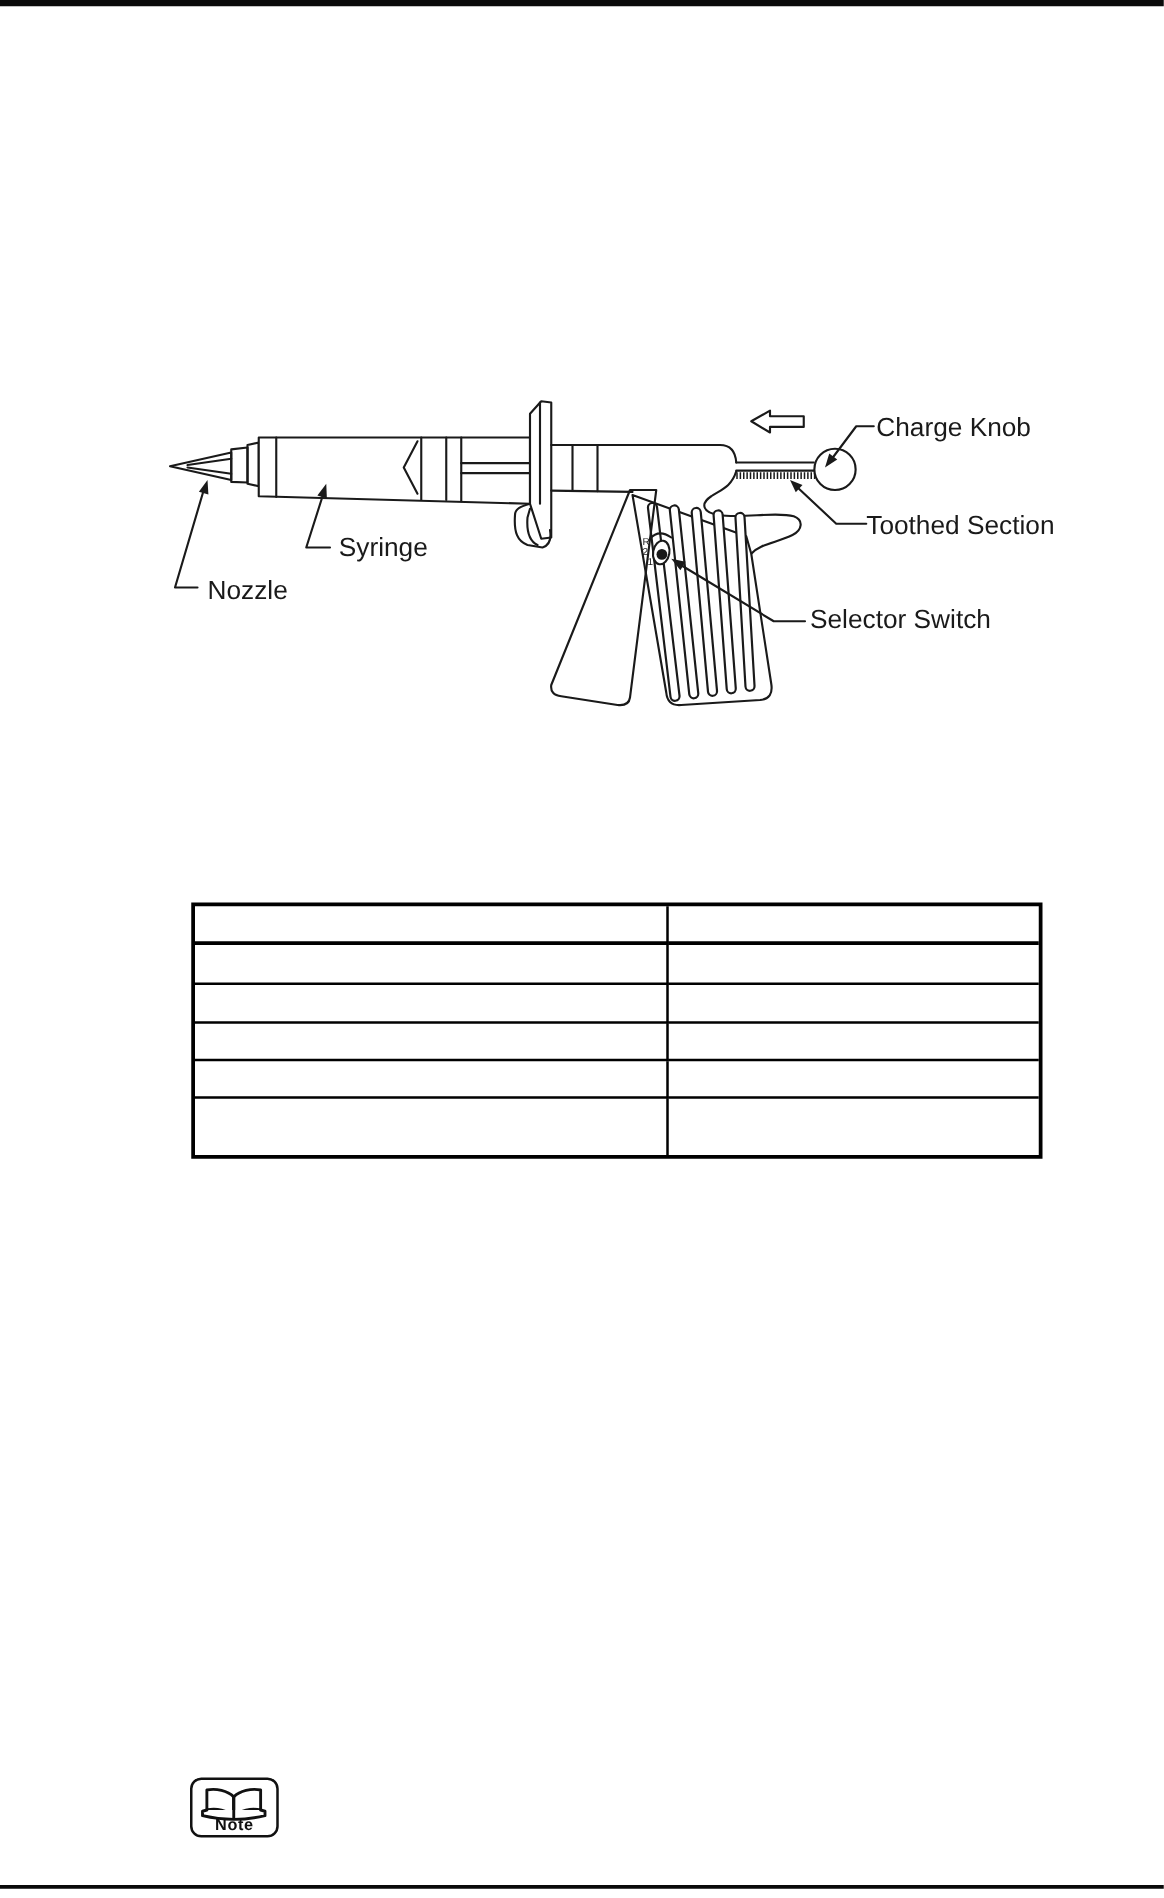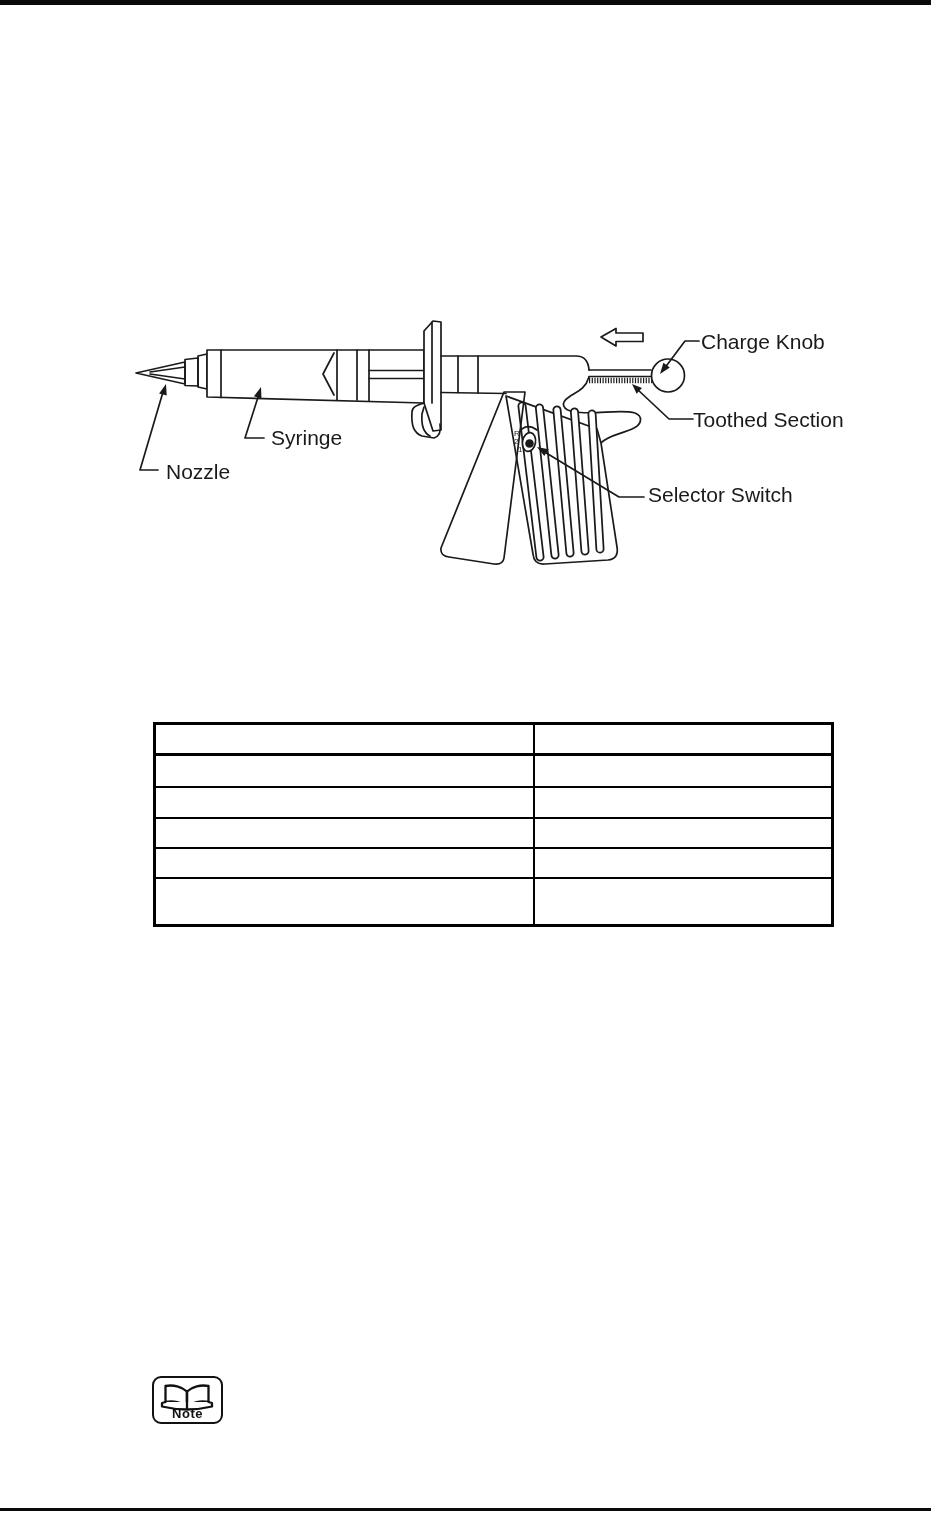--- a/index.html
+++ b/index.html
@@ -19,21 +19,21 @@
     display:grid;grid-template-columns:379px 1fr;
     grid-template-rows:31px 32px 31px 30px 30px 1fr;
   }
   .spec-table .cell{border-bottom:2px solid #000;font-size:14px;color:#111;padding:2px 6px;}
   .spec-table .cell.col1{border-right:2px solid #000;}
   .spec-table .cell.head{border-bottom:3px solid #000;}
   .spec-table .cell.last{border-bottom:none;}
 
   
   .note-box{
-    position:absolute;left:152px;top:1376px;width:71px;height:48px;
+    position:absolute;left:152px;top:1422px;width:71px;height:48px;
     border:2.5px solid #111;border-radius:9px;box-sizing:border-box;
     display:flex;flex-direction:column;align-items:center;justify-content:flex-end;
   }
   .note-book{position:absolute;left:0;top:1px;width:66px;height:34px;}
   .note-label{
     font-size:13px;font-weight:bold;color:#111;line-height:13px;margin-bottom:2px;
     letter-spacing:0.5px;
   }
   svg text{font-family:"Liberation Sans", sans-serif;fill:#1a1a1a;}
   .fig-label{font-size:21px;}

